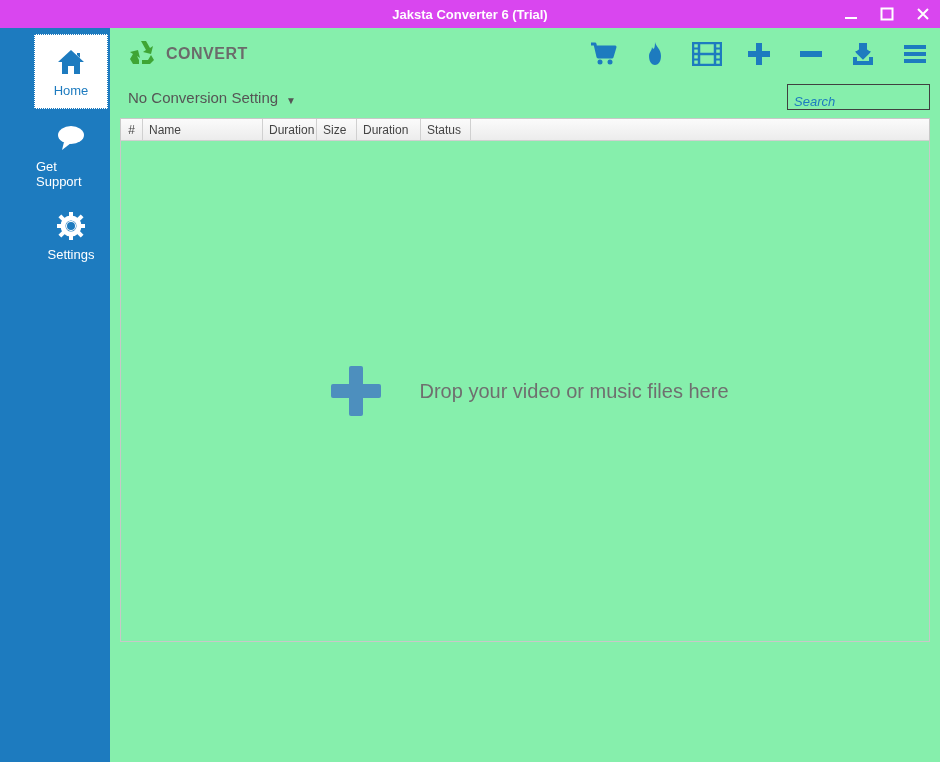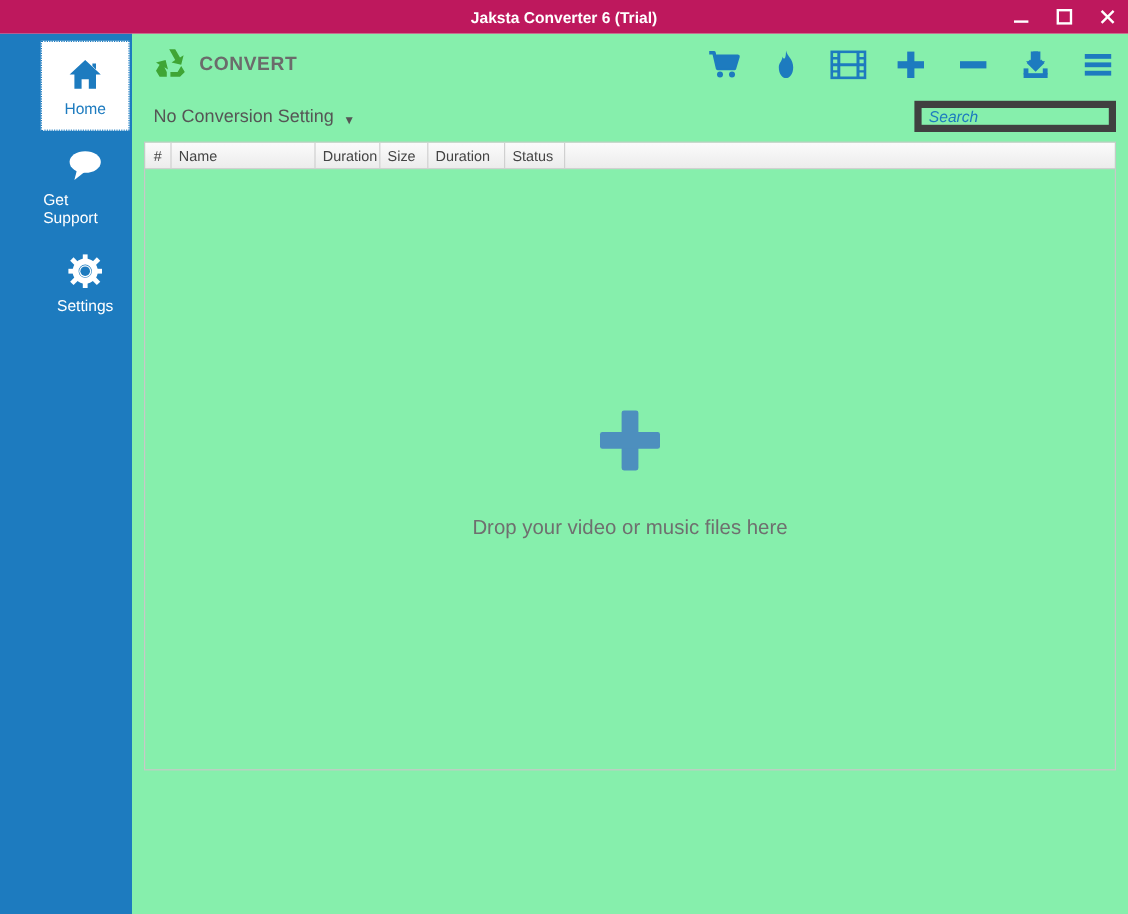--- a/index.html
+++ b/index.html
@@ -1,20 +1,20 @@
 <!DOCTYPE html>
 <html><head>
 <meta charset="utf-8">
 <style>
   * { box-sizing: border-box; margin: 0; padding: 0; font-family: "Segoe UI", Arial, sans-serif; }
   html, body { width: 940px; height: 762px; overflow: hidden; background: #fff; }
 
   .titlebar {
     height: 28px;
-    background: #be185d;
+    background: #d946ef;
     display: flex;
     align-items: center;
     justify-content: center;
     position: relative;
     color: #fff;
     font-size: 13px;
     font-weight: 600;
   }
   .titlebar .win-controls {
     position: absolute;
@@ -98,25 +98,25 @@
     display: flex;
     align-items: flex-end;
     gap: 8px;
     color: #555;
     font-size: 15px;
     cursor: pointer;
   }
   .conv-dd .tri { font-size: 10px; color: #555; }
   .settingsrow .spacer { flex: 1; }
   .searchbox {
-    width: 168px;
+    width: 143px;
     height: 26px;
-    border: 6px solid #404040;
-    display: flex;
-    align-items: flex-start;
+    border: 1px solid #404040;
+    display: flex;
+    align-items: flex-end;
     padding: 0 6px;
   }
   .searchbox input {
     border: none;
     outline: none;
     flex: 1;
     font-style: italic;
     color: #1d7bbf;
     font-size: 13px;
     background: transparent;
@@ -150,26 +150,26 @@
   .th.name { width: 120px; }
   .th.quality { width: 54px; }
   .th.size { width: 40px; }
   .th.duration { width: 64px; }
   .th.status { width: 50px; }
   .th.rest { flex: 1; border-right: none; }
 
   .dropzone {
     flex: 1;
     display: flex;
-    flex-direction: column;
+    flex-direction: row;
     align-items: center;
     justify-content: center;
     gap: 28px;
     color: #6f6f6f;
-    font-size: 17px;
+    font-size: 20px;
   }
   .dropzone .plusbig { width: 70px; height: 70px; display: flex; align-items: center; justify-content: center; }
 </style>
 </head>
 <body>
 
 <div class="titlebar">
   <span>Jaksta Converter 6 (Trial)</span>
   <div class="win-controls">
     <div class="win-btn">

